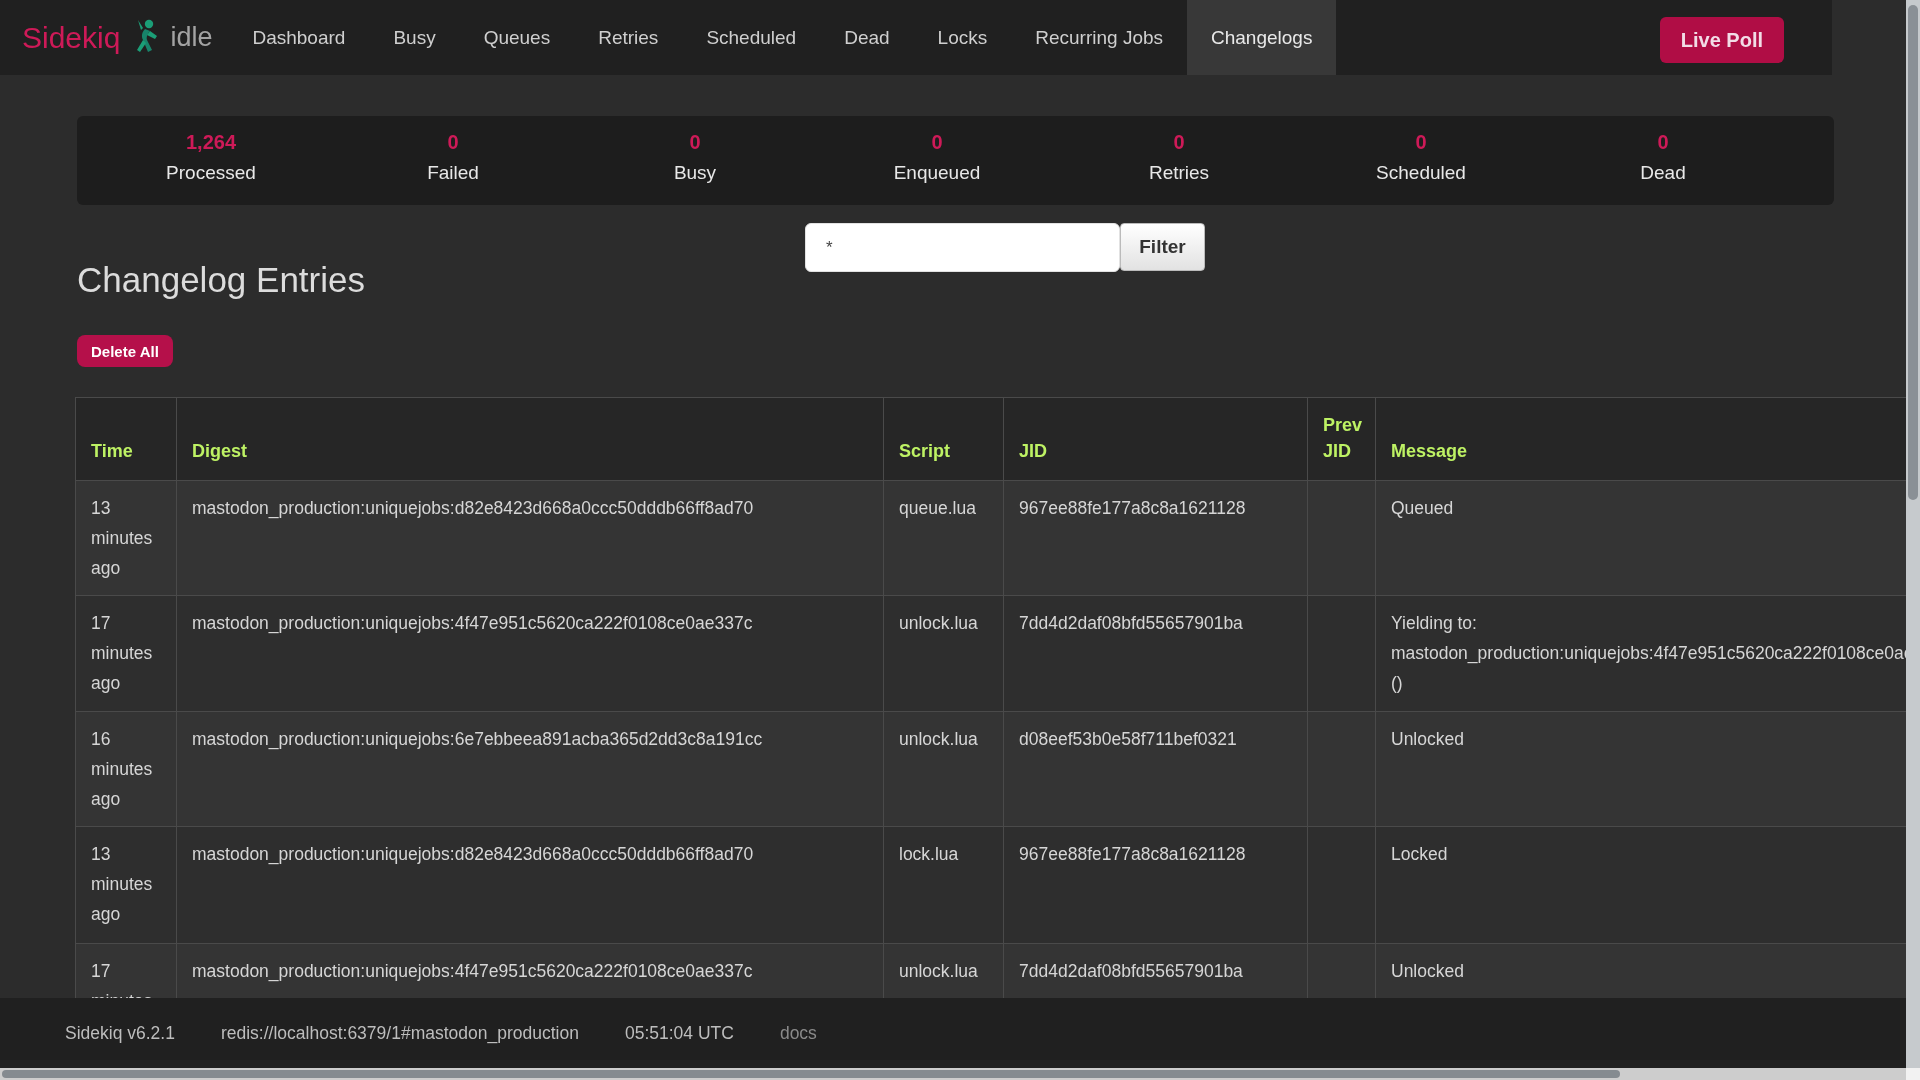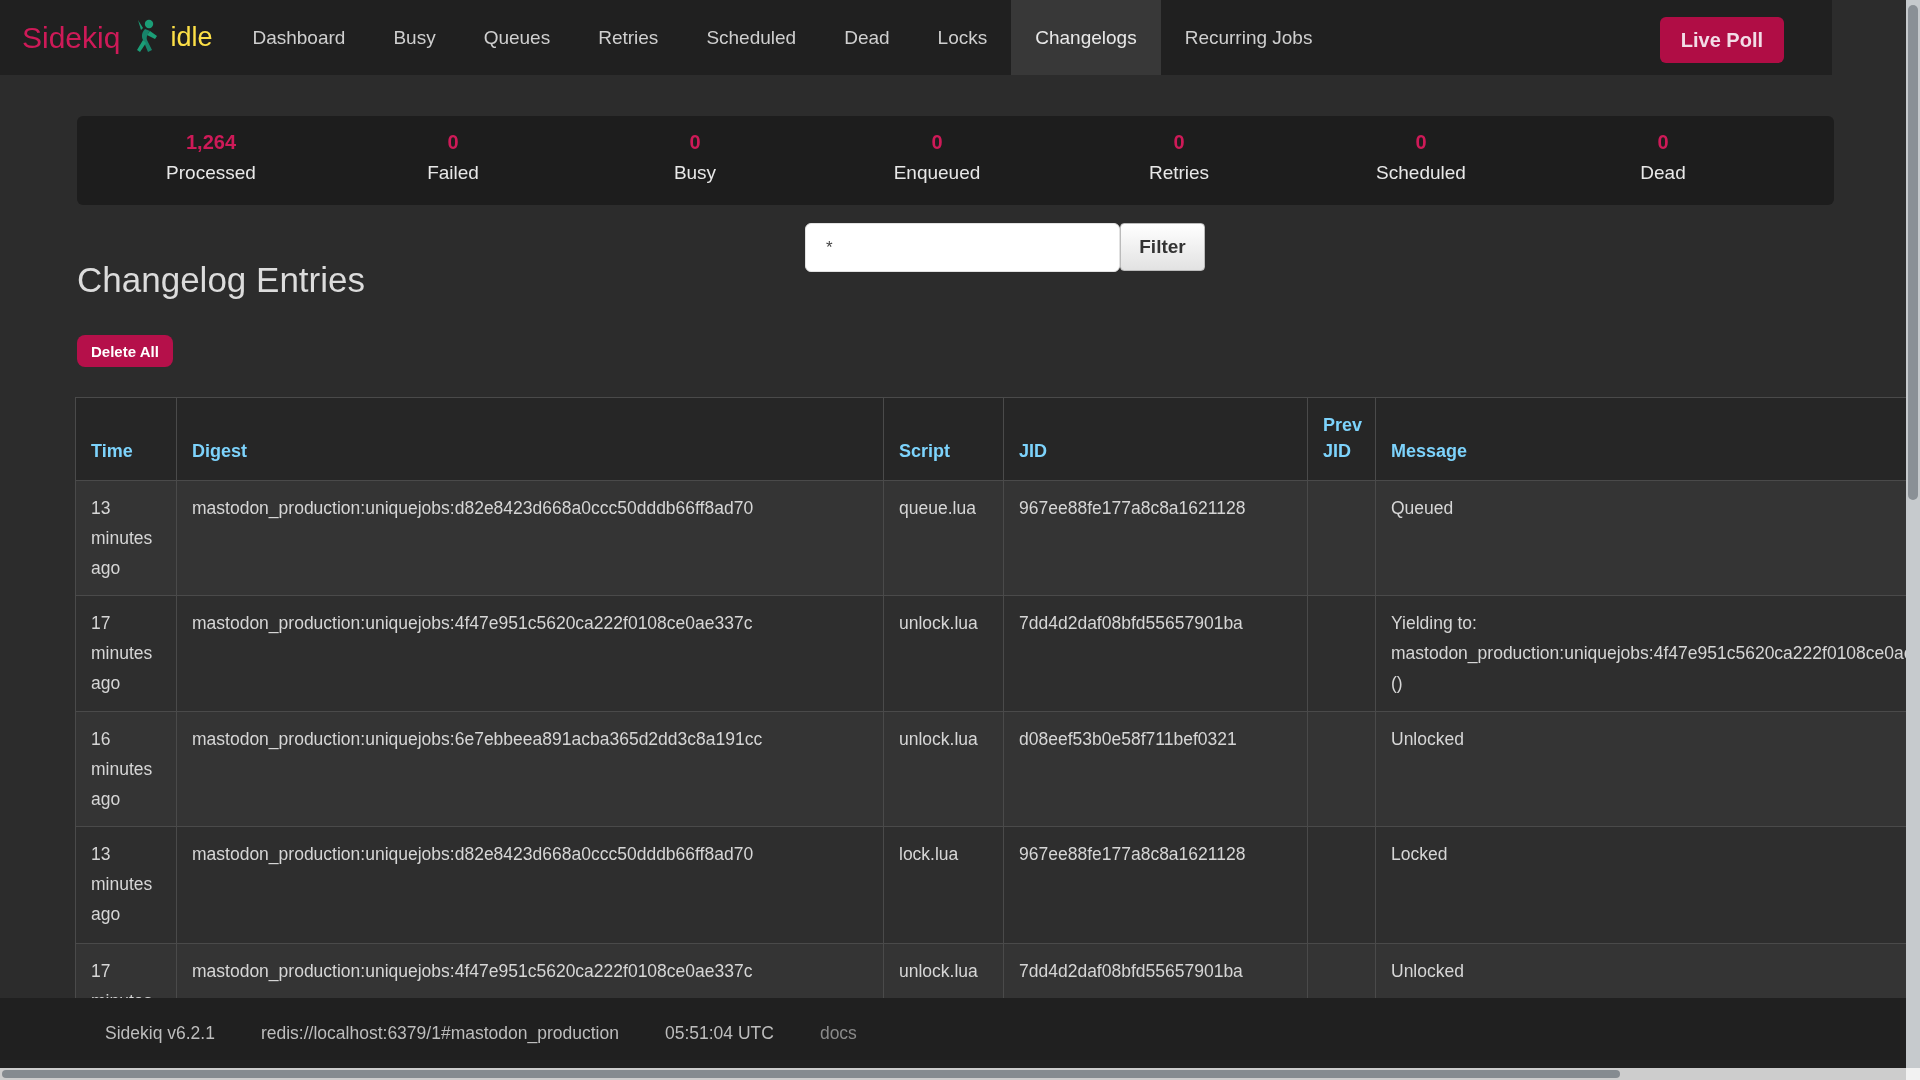--- a/index.html
+++ b/index.html
@@ -5,21 +5,21 @@
   * { margin:0; padding:0; box-sizing:border-box; }
   html,body { width:1920px; height:1080px; overflow:hidden; }
   body { font-family:"Liberation Sans", sans-serif; background:#2c2c2c; }
   .page { position:relative; width:1920px; height:1080px; overflow:hidden; background:#2c2c2c; }
 
   
   .navbar { position:absolute; left:0; top:0; width:1832px; height:75px; background:#202020; display:flex; align-items:stretch; }
   .brand-wrap { display:flex; align-items:center; padding-left:22px; }
   .brand { color:#c51a54; font-size:30px; }
   .logo-icon { margin:0 10px 0 12px; display:inline-block; }
-  .status-label { color:#fde047; font-size:27px; }
+  .status-label { color:#a3a3a3; font-size:27px; }
   .nav-items { display:flex; list-style:none; margin-left:16px; }
   .nav-item { display:flex; align-items:center; padding:0 24px; color:#cfcfcf; font-size:19px; cursor:pointer; }
   .nav-item.active { background:#383838; color:#e9e9e9; }
   .livepoll-btn { position:absolute; right:48px; top:17px; height:46px; padding:0 21px; background:#b00d45; border:none; border-radius:6px; color:#f2dce6; font-size:20px; font-weight:bold; font-family:"Liberation Sans",sans-serif; cursor:pointer; }
 
   
   .stats-panel { position:absolute; left:77px; top:116px; width:1757px; height:89px; background:#1d1d1d; border-radius:6px; display:flex; padding:12px 0 0 13px; list-style:none; }
   .stat-cell { width:242px; text-align:center; cursor:pointer; }
   .stat-value { color:#ce1a58; font-size:20px; font-weight:bold; line-height:28px; }
   .stat-label { color:#e8e8e8; font-size:19px; line-height:34px; }
@@ -29,35 +29,35 @@
   .filter-input { width:315px; height:49px; background:#ffffff; border:1px solid #e2e2e2; border-radius:6px; padding:0 20px; font-size:17px; color:#444; font-family:"Liberation Sans",sans-serif; }
   .filter-btn { width:85px; height:48px; background:linear-gradient(#ffffff,#e2e2e2); border:1px solid #bbbbbb; border-radius:4px; font-size:19px; font-weight:bold; color:#333333; font-family:"Liberation Sans",sans-serif; cursor:pointer; }
 
   
   .page-title { position:absolute; left:77px; top:258px; color:#dcdcdc; font-size:35px; font-weight:400; line-height:44px; }
   .delete-all-btn { position:absolute; left:77px; top:335px; height:32px; padding:0 14px; background:#b5104a; border:none; border-radius:8px; color:#ffffff; font-size:15px; font-weight:bold; font-family:"Liberation Sans",sans-serif; cursor:pointer; }
 
   
   .changelog-table { position:absolute; left:75px; top:397px; width:2060px; border-collapse:collapse; table-layout:fixed; }
   .changelog-table th, .changelog-table td { border:1px solid #4a4a4a; text-align:left; overflow:hidden; }
-  .changelog-table th { background:#262626; color:#7dd3fc; font-size:18px; font-weight:bold; vertical-align:bottom; padding:10px 16px 16px 15px; line-height:26px; }
+  .changelog-table th { background:#262626; color:#bef264; font-size:18px; font-weight:bold; vertical-align:bottom; padding:10px 16px 16px 15px; line-height:26px; }
   .changelog-table thead tr { height:83px; }
   .changelog-table td { color:#d6d6d6; font-size:17.5px; vertical-align:top; padding:12px 16px 12px 15px; line-height:30px; }
   .changelog-table tbody tr:nth-child(odd) td { background:#343434; }
   .changelog-table tbody tr:nth-child(even) td { background:#2e2e2e; }
   .changelog-table tbody tr:nth-child(1) { height:114px; }
   .changelog-table tbody tr:nth-child(2) { height:116px; }
   .changelog-table tbody tr:nth-child(3) { height:113px; }
   .changelog-table tbody tr:nth-child(4) { height:117px; }
   .changelog-table tbody tr:nth-child(5) { height:150px; }
   .msg-line { display:block; white-space:nowrap; }
   .cell-text { white-space:nowrap; }
 
   
-  .footer { position:absolute; left:0; top:998px; width:1920px; height:70px; background:#202020; display:flex; align-items:center; padding-left:105px; z-index:40; }
+  .footer { position:absolute; left:0; top:998px; width:1920px; height:70px; background:#202020; display:flex; align-items:center; padding-left:65px; z-index:40; }
   .footer-item { color:#bdbdbd; font-size:17.5px; margin-right:46px; white-space:nowrap; }
   .footer-link { color:#8a8a8a; cursor:pointer; }
 
   
   .vscroll-track { position:absolute; right:0; top:0; width:14px; height:1068px; background:#c6cacd; z-index:50; }
   .vscroll-thumb { position:absolute; left:2px; top:5px; width:10px; height:495px; background:#8a9096; border-radius:5px; }
   .hscroll-track { position:absolute; left:0; top:1068px; width:1906px; height:12px; background:#cdcdcd; z-index:50; }
   .hscroll-thumb { position:absolute; left:2px; top:2px; width:1618px; height:8px; background:#858b90; border-radius:4px; }
   .scroll-corner { position:absolute; right:0; top:1068px; width:14px; height:12px; background:#f2f2f2; z-index:50; }
 </style>
@@ -81,22 +81,22 @@
       <span class="status-label">idle</span>
     </div>
     <ul class="nav-items">
         <li class="nav-item">Dashboard</li>
         <li class="nav-item">Busy</li>
         <li class="nav-item">Queues</li>
         <li class="nav-item">Retries</li>
         <li class="nav-item">Scheduled</li>
         <li class="nav-item">Dead</li>
         <li class="nav-item">Locks</li>
+        <li class="nav-item">Recurring Jobs</li>
         <li class="nav-item active">Changelogs</li>
-        <li class="nav-item">Recurring Jobs</li>
       </ul>
     <button class="livepoll-btn" style="background: rgb(176, 13, 69);">Live Poll</button>
   </div>
 
   <ul class="stats-panel">
       <li class="stat-cell">
         <div class="stat-value">1,264</div>
         <div class="stat-label">Processed</div>
       </li>
       <li class="stat-cell">

